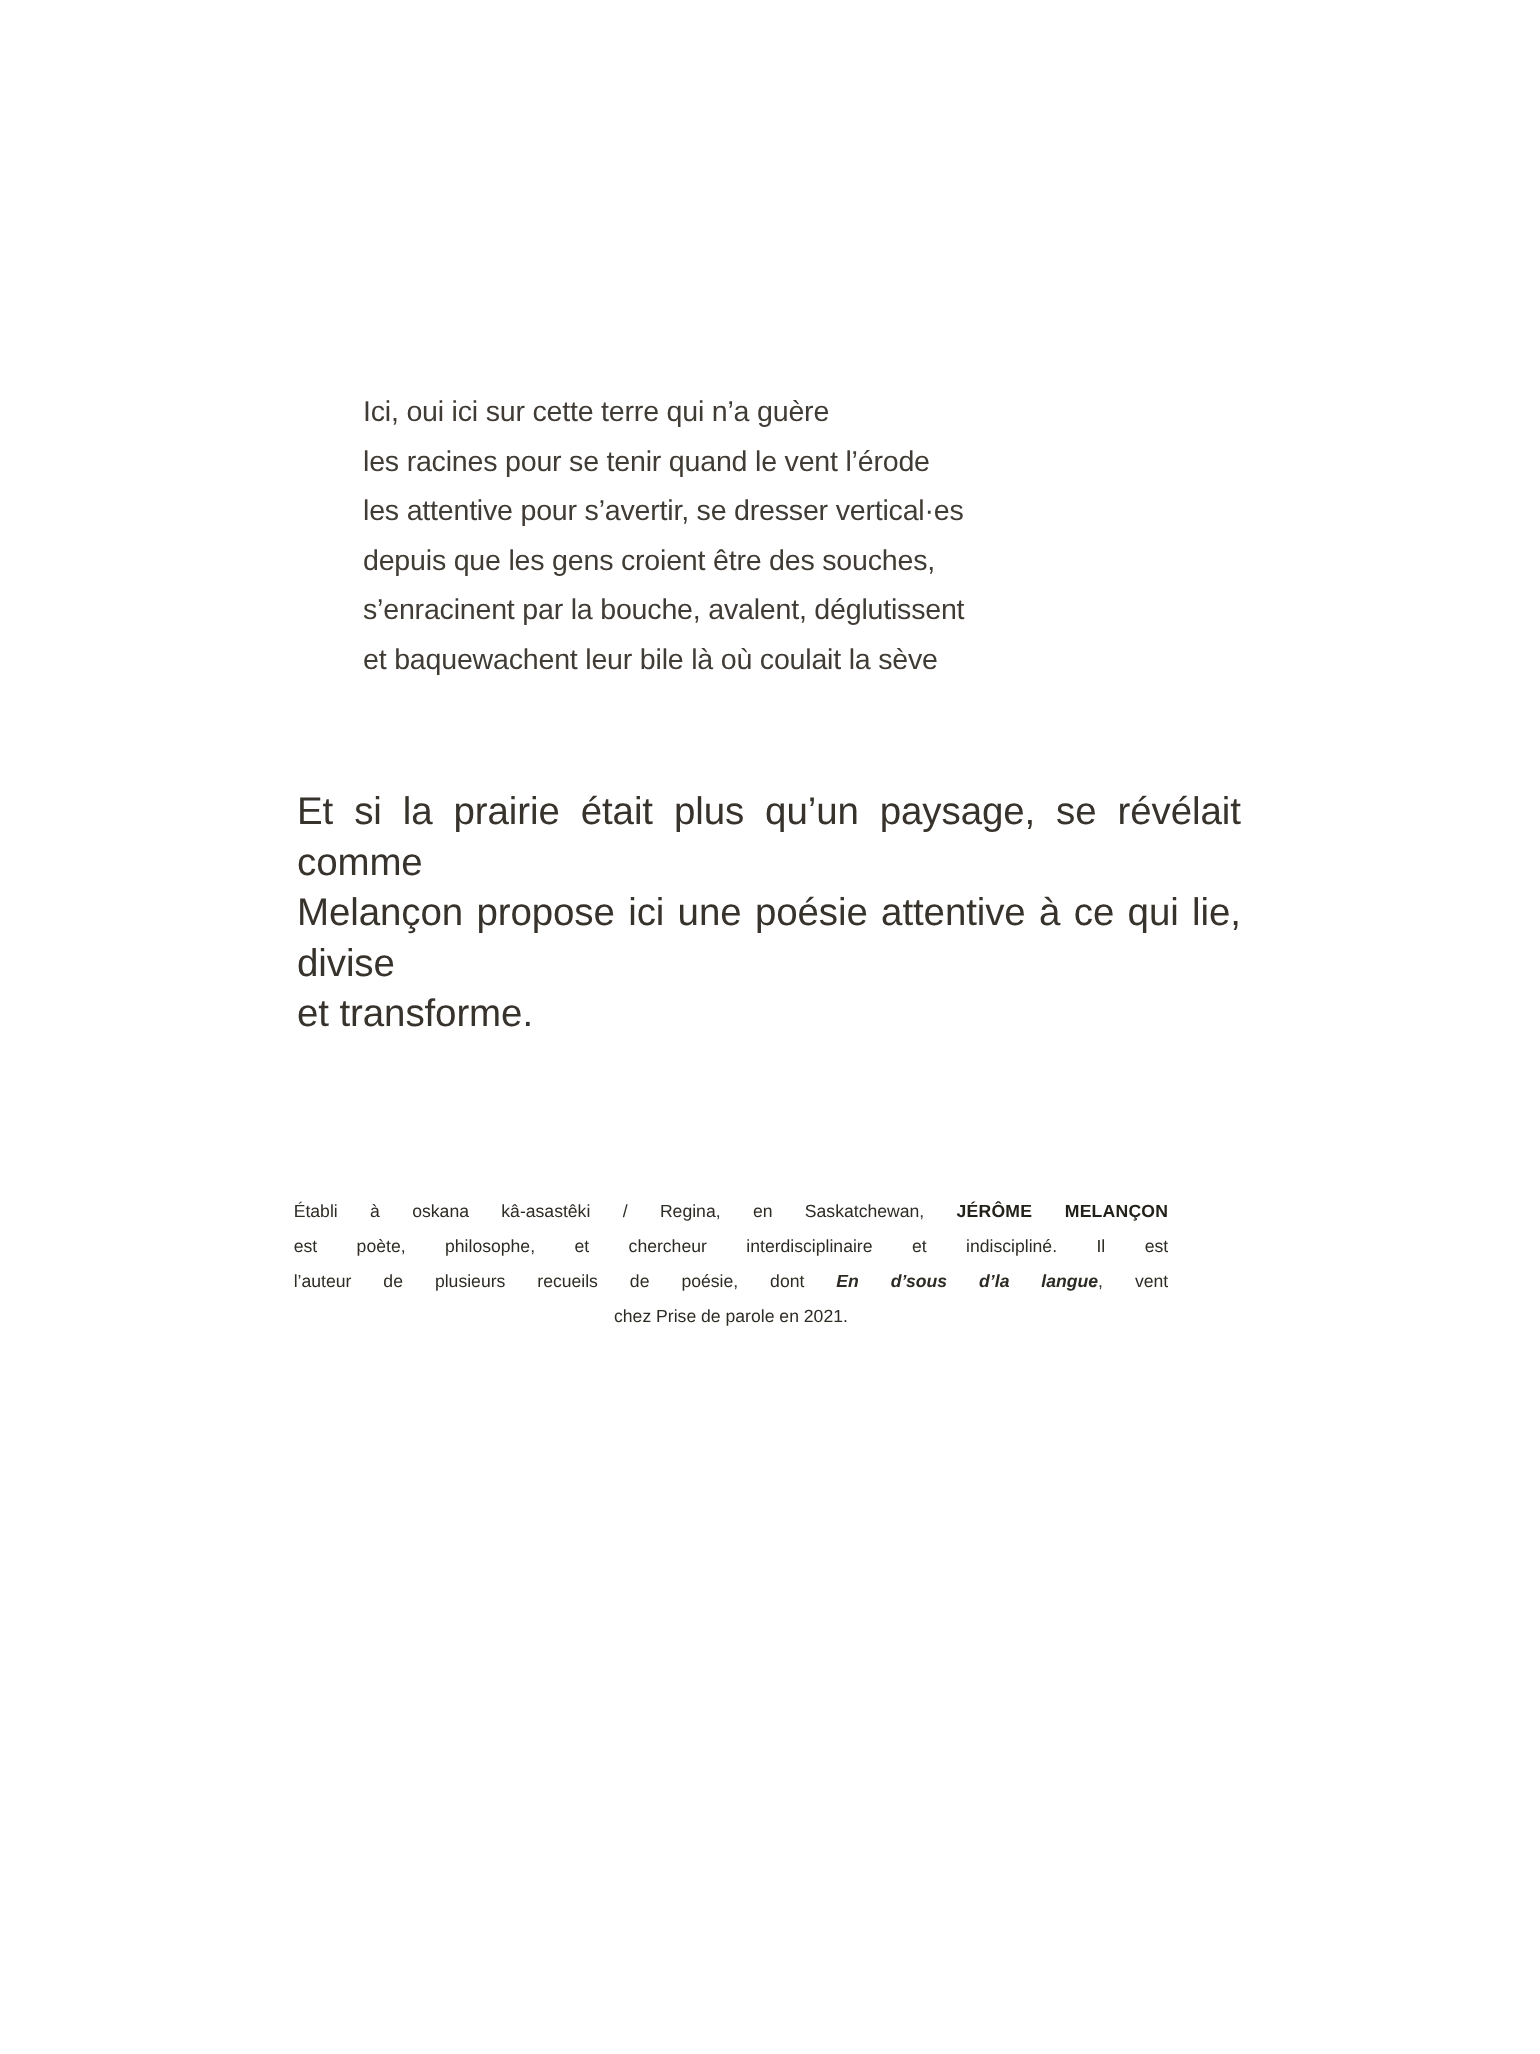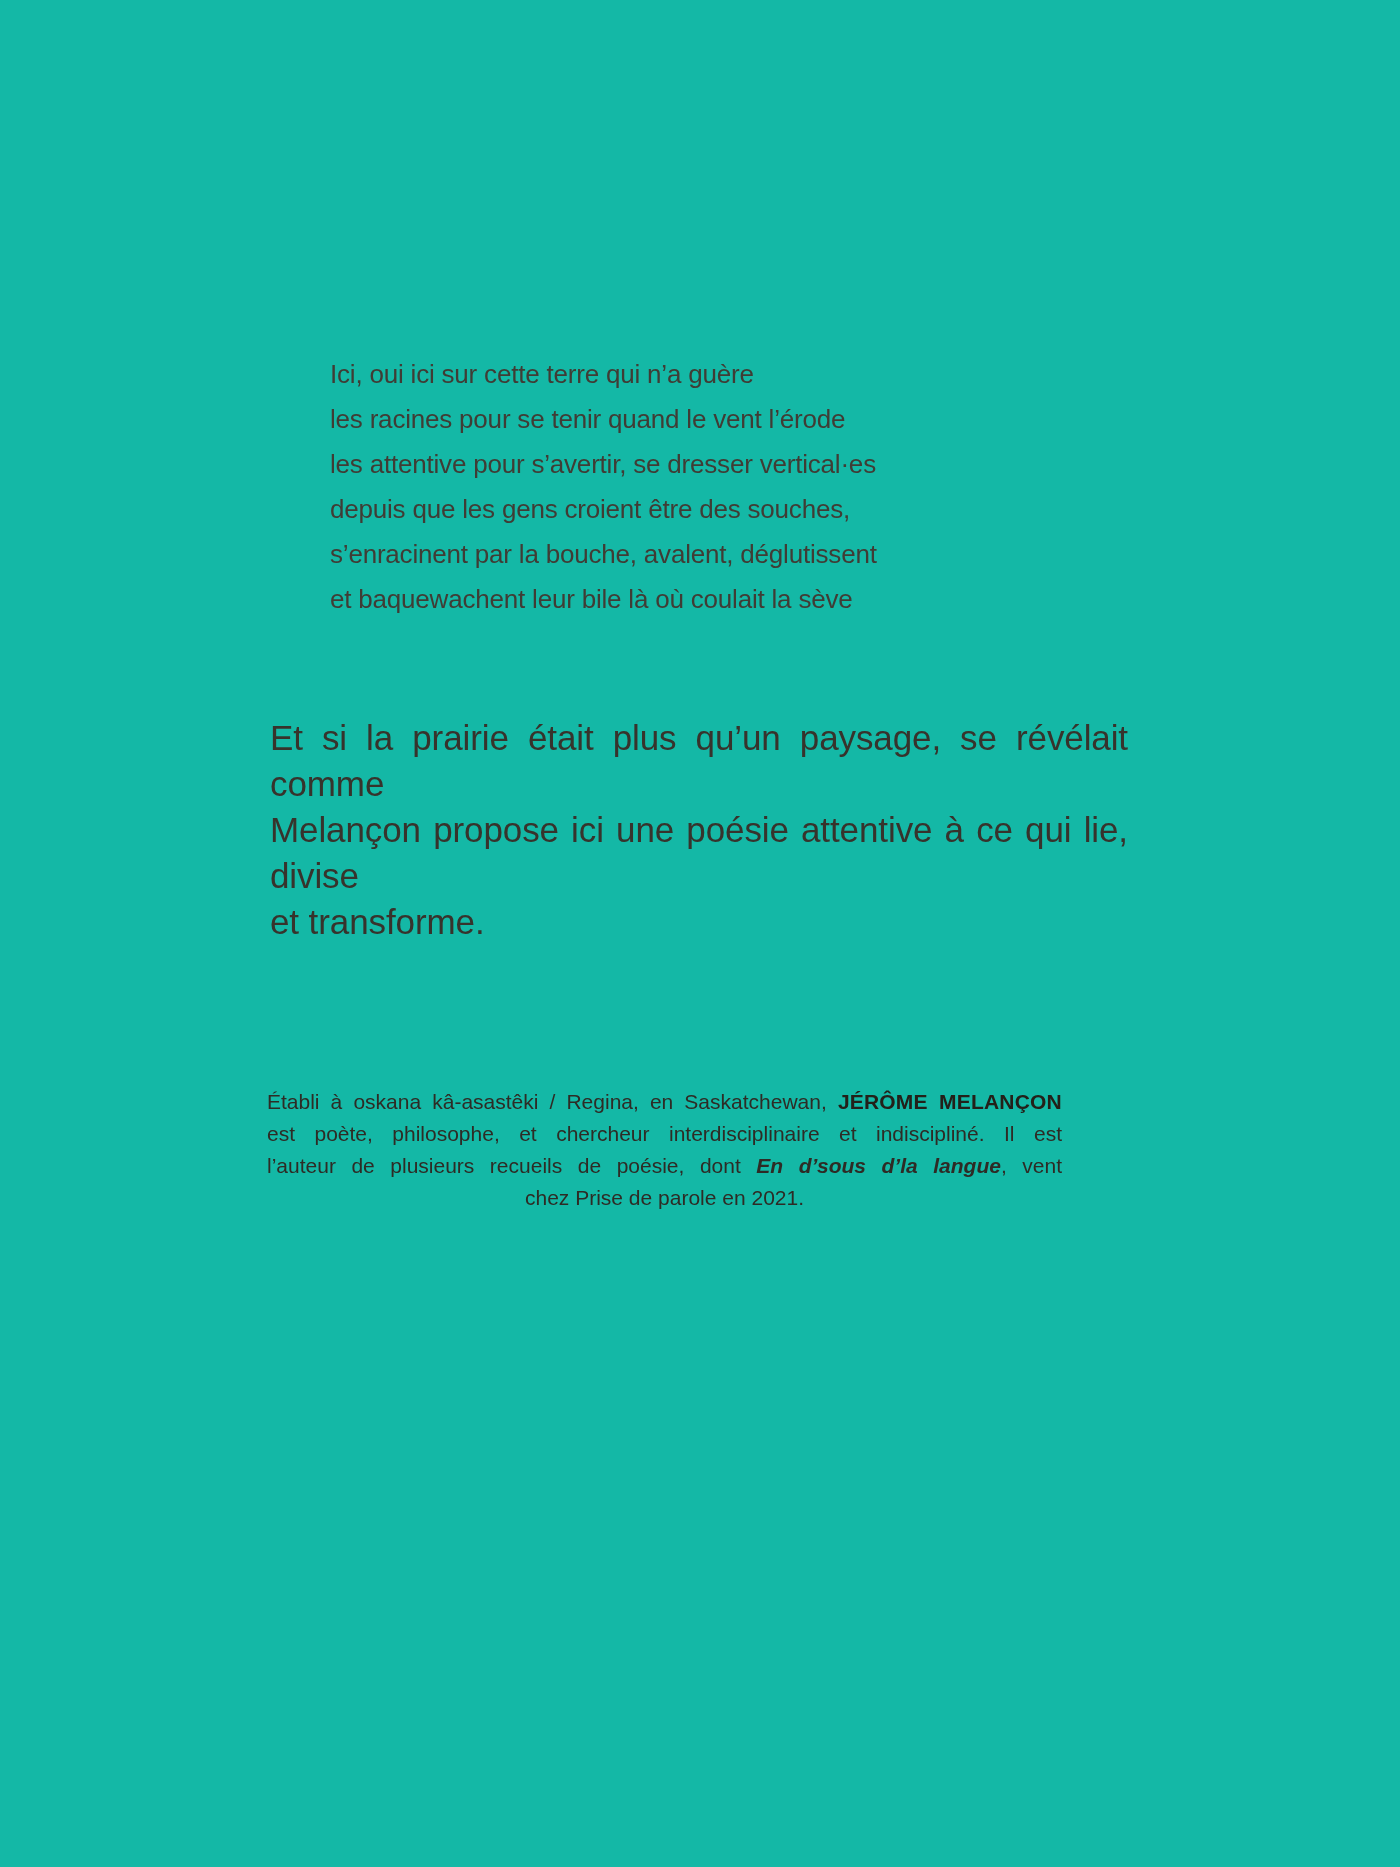--- a/index.html
+++ b/index.html
@@ -10,21 +10,21 @@
     width: 1400px;
     height: 1867px;
     background: #ece9e1;
     font-family: "Liberation Sans", sans-serif;
     overflow: hidden;
   }
   .page {
     position: relative;
     width: 1400px;
     height: 1867px;
-    background: #14b8a6;
+    background: #ffffff;
   }
 
   
   .poem {
     position: absolute;
     left: 330px;
     top: 352px;
     font-size: 26px;
     line-height: 45px;
     font-weight: 300;
@@ -52,21 +52,21 @@
   .description .line.last {
     text-align: left;
   }
 
   
   .bio {
     position: absolute;
     left: 267px;
     top: 1086px;
     width: 795px;
-    font-size: 21px;
+    font-size: 16px;
     line-height: 32px;
     font-weight: 400;
     color: #2e2b25;
   }
   .bio .line.just {
     text-align: justify;
     text-align-last: justify;
   }
   .bio .line.last {
     text-align: center;

